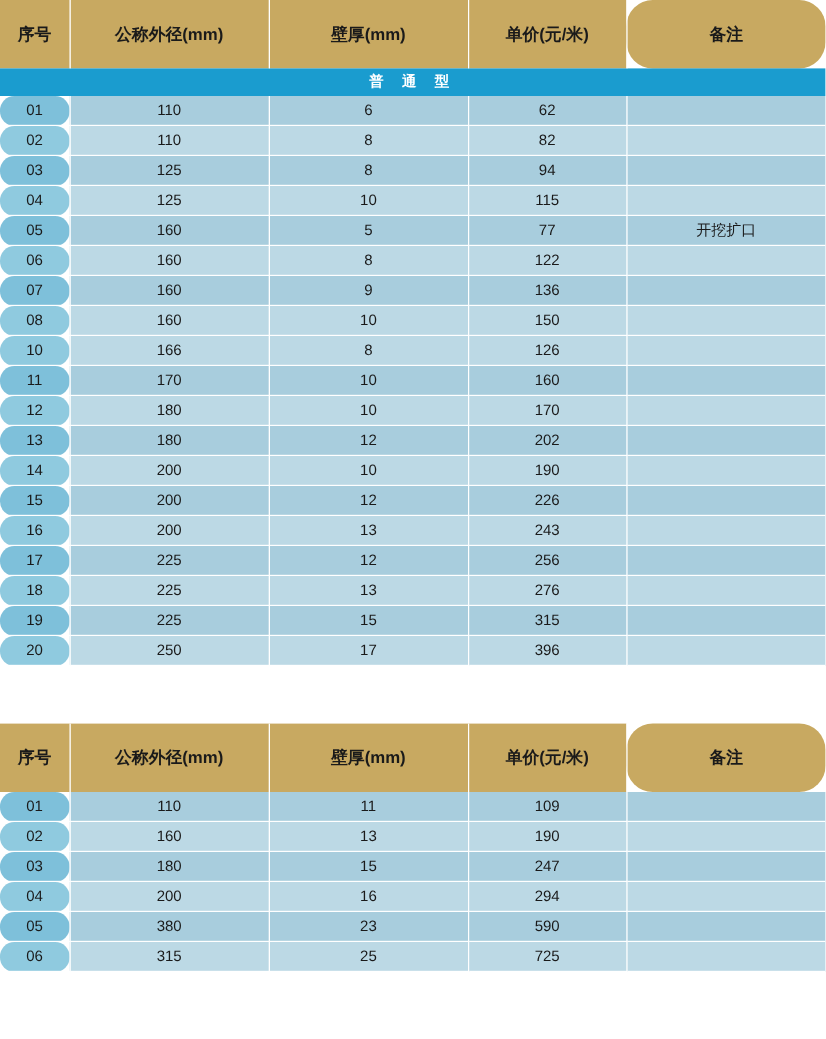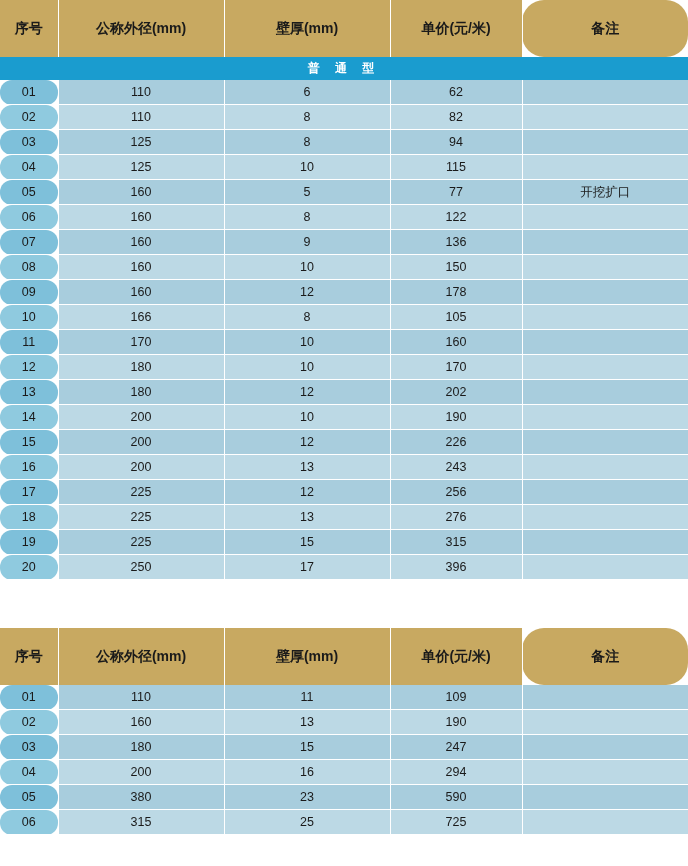--- a/index.html
+++ b/index.html
@@ -154,32 +154,25 @@
         <td>136</td>
         <td class="remark-text"></td>
       </tr>
       <tr class="data-row even">
         <td class="c0">08</td>
         <td>160</td>
         <td>10</td>
         <td>150</td>
         <td class="remark-text"></td>
       </tr>
-      <tr class="data-row odd">
-        <td class="c0">09</td>
-        <td>160</td>
-        <td>12</td>
-        <td>178</td>
-        <td class="remark-text"></td>
-      </tr>
       <tr class="data-row even">
         <td class="c0">10</td>
         <td>166</td>
         <td>8</td>
-        <td>105</td>
+        <td>126</td>
         <td class="remark-text"></td>
       </tr>
       <tr class="data-row odd">
         <td class="c0">11</td>
         <td>170</td>
         <td>10</td>
         <td>160</td>
         <td class="remark-text"></td>
       </tr>
       <tr class="data-row even">

